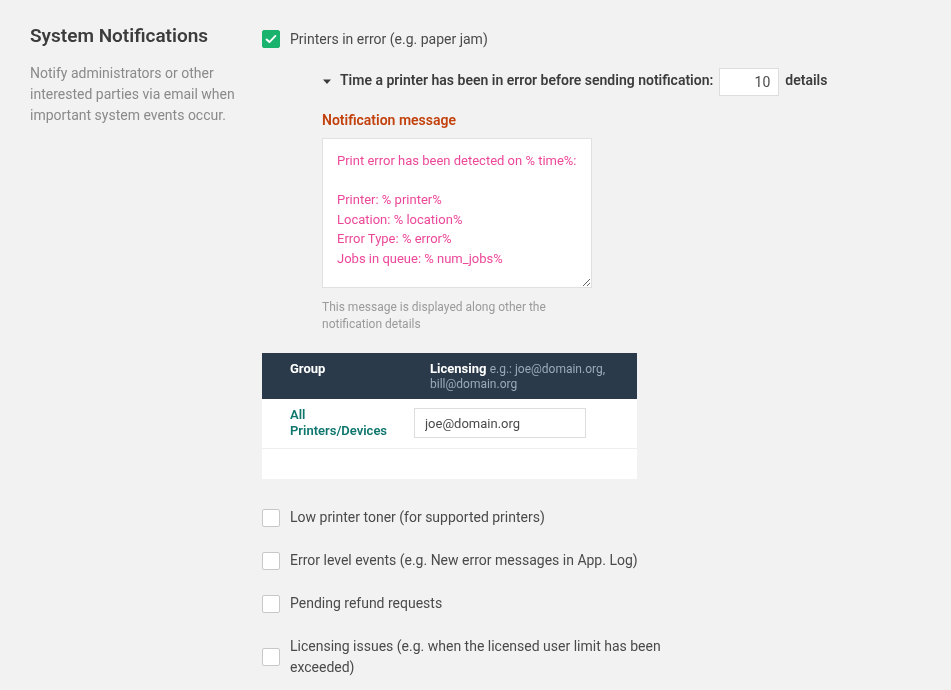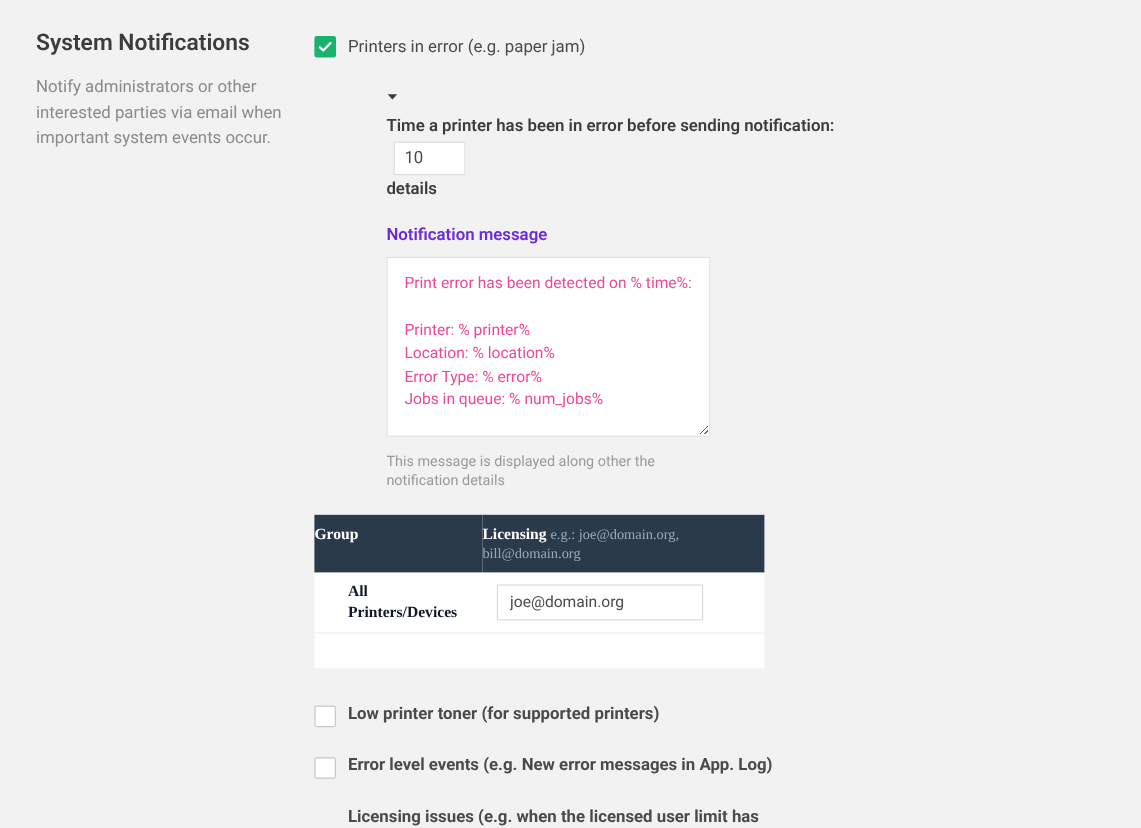--- a/index.html
+++ b/index.html
@@ -74,48 +74,48 @@
   }
 
   .collapsible-head {
     display: flex;
     align-items: flex-start;
     font-weight: 600;
     font-size: 14px;
     color: #3c3c3c;
     flex-wrap: wrap;
     line-height: 1.8;
-    flex-direction: column;
   }
   .tri-icon {
     display: inline-block;
     margin-right: 8px;
     position: relative;
     top: 2px;
   }
   .tri-icon svg { width: 10px; height: 10px; }
   .time-input {
     width: 60px;
     height: 28px;
     border: 1px solid #ddd;
     background: #fff;
+    text-align: right;
     padding: 0 8px;
     font-size: 14px;
     color: #4a4a4a;
     margin: 0 6px;
     font-family: inherit;
   }
   .unit {
     font-weight: 600;
   }
 
   .subsection-label {
     font-weight: 600;
     font-size: 14px;
-    color: #6d28d9;
+    color: #c2410c;
     margin-top: 16px;
     margin-left: 0;
   }
   .msg-box {
     width: 270px;
     height: 150px;
     border: 1px solid #e0e0e0;
     background: #fff;
     padding: 12px 14px;
     font-size: 13px;
@@ -140,66 +140,63 @@
     margin-left: -60px;
     width: 375px;
     border-collapse: collapse;
     background: #fff;
   }
   .recipients-table th {
     background: #2a3a4a;
     color: #fff;
     font-size: 13px;
     text-align: left;
-    padding: 8px 0;
+    padding: 8px 28px;
     font-weight: 700;
     vertical-align: top;
-    font-family: Liberation Serif, serif;
   }
   .recipients-table th .eg {
     font-weight: 400;
     color: #9aaab8;
     font-size: 12px;
   }
   .recipients-table td {
     padding: 8px 12px;
     font-size: 13px;
     border-bottom: 1px solid #eee;
     vertical-align: middle;
   }
   .recipients-table td.grp {
     font-weight: 600;
-    color: #0f172a;
+    color: #0f766e;
     padding-left: 28px;
     width: 140px;
     line-height: 1.3;
-    font-family: Liberation Serif, serif;
   }
   .recipients-input {
     width: 172px;
     height: 30px;
     border: 1px solid #ddd;
     padding: 0 10px;
     font-size: 13px;
     color: #4a4a4a;
     font-family: inherit;
   }
   .table-gap-row td {
     height: 30px;
     border-bottom: none;
   }
 
   .lower-checks {
     margin-top: 28px;
   }
   .lower-checks .check-row {
-    align-items: flex-end;
+    align-items: center;
     margin-bottom: 22px;
     max-width: 400px;
-    font-weight: bold;
   }
   .lower-checks .check-label {
     line-height: 1.5;
   }
   .lower-checks .checkbox {
     margin-top: 1px;
   }
 </style>
 </head>
 <body>
@@ -278,25 +275,25 @@
         <div class="checkbox">
           
         </div>
         <span class="check-label">Error level events (e.g. New error messages in App. Log)</span>
       </div>
 
       <div class="check-row">
         <div class="checkbox">
           
         </div>
+        <span class="check-label">Pending refund requests</span>
+      </div>
+
+      <div class="check-row">
+        <div class="checkbox">
+          
+        </div>
         <span class="check-label">Licensing issues (e.g. when the licensed user limit has been exceeded)</span>
-      </div>
-
-      <div class="check-row">
-        <div class="checkbox">
-          
-        </div>
-        <span class="check-label">Pending refund requests</span>
       </div>
     </div>
 
   </div>
 </div>
 
 </body></html>

